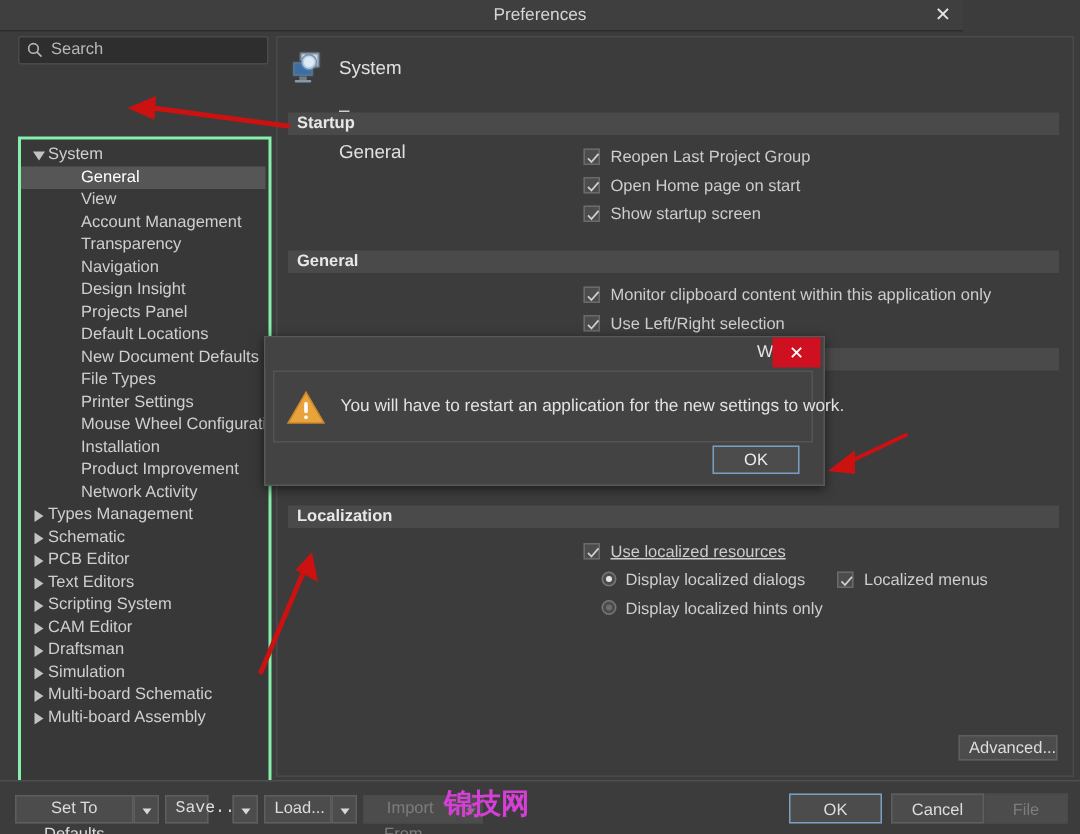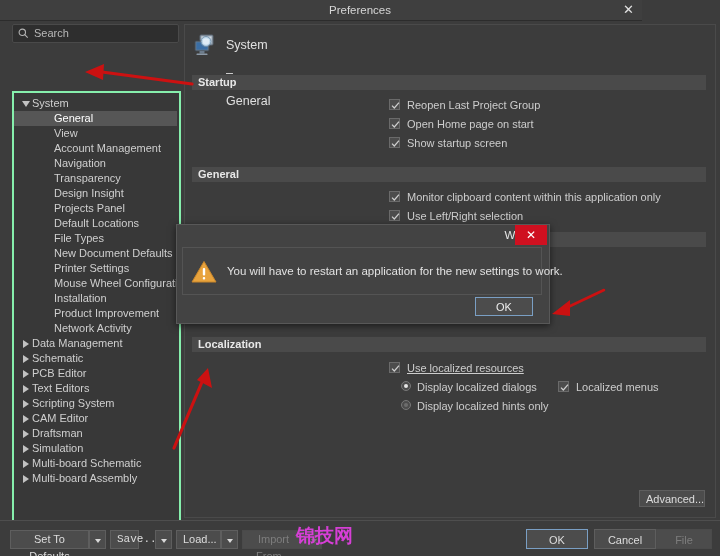--- a/index.html
+++ b/index.html
@@ -198,37 +198,37 @@
     <div class="treebox">
       <div class="tree" id="tree">
           <div class="trow lvl0"><span class="arw">
               <svg width="8" height="8" viewBox="0 0 8 8">
                 <polygon points="0,1 8,1 4,7" fill="#c2c2c2"></polygon>
               </svg>
             </span><span>System</span></div>
           <div class="trow lvl1 sel"><span>General</span></div>
           <div class="trow lvl1"><span>View</span></div>
           <div class="trow lvl1"><span>Account Management</span></div>
+          <div class="trow lvl1"><span>Transparency</span></div>
           <div class="trow lvl1"><span>Navigation</span></div>
-          <div class="trow lvl1"><span>Transparency</span></div>
           <div class="trow lvl1"><span>Design Insight</span></div>
           <div class="trow lvl1"><span>Projects Panel</span></div>
           <div class="trow lvl1"><span>Default Locations</span></div>
+          <div class="trow lvl1"><span>New Document Defaults</span></div>
           <div class="trow lvl1"><span>File Types</span></div>
-          <div class="trow lvl1"><span>New Document Defaults</span></div>
           <div class="trow lvl1"><span>Printer Settings</span></div>
           <div class="trow lvl1"><span>Mouse Wheel Configuration</span></div>
           <div class="trow lvl1"><span>Installation</span></div>
           <div class="trow lvl1"><span>Product Improvement</span></div>
           <div class="trow lvl1"><span>Network Activity</span></div>
           <div class="trow lvl0"><span class="arw">
               <svg width="8" height="8" viewBox="0 0 8 8">
                 <polygon points="1,0 7,4 1,8" fill="#c2c2c2"></polygon>
               </svg>
-            </span><span>Data Management</span></div>
+            </span><span>Types Management</span></div>
           <div class="trow lvl0"><span class="arw">
               <svg width="8" height="8" viewBox="0 0 8 8">
                 <polygon points="1,0 7,4 1,8" fill="#c2c2c2"></polygon>
               </svg>
             </span><span>Schematic</span></div>
           <div class="trow lvl0"><span class="arw">
               <svg width="8" height="8" viewBox="0 0 8 8">
                 <polygon points="1,0 7,4 1,8" fill="#c2c2c2"></polygon>
               </svg>
             </span><span>PCB Editor</span></div>

